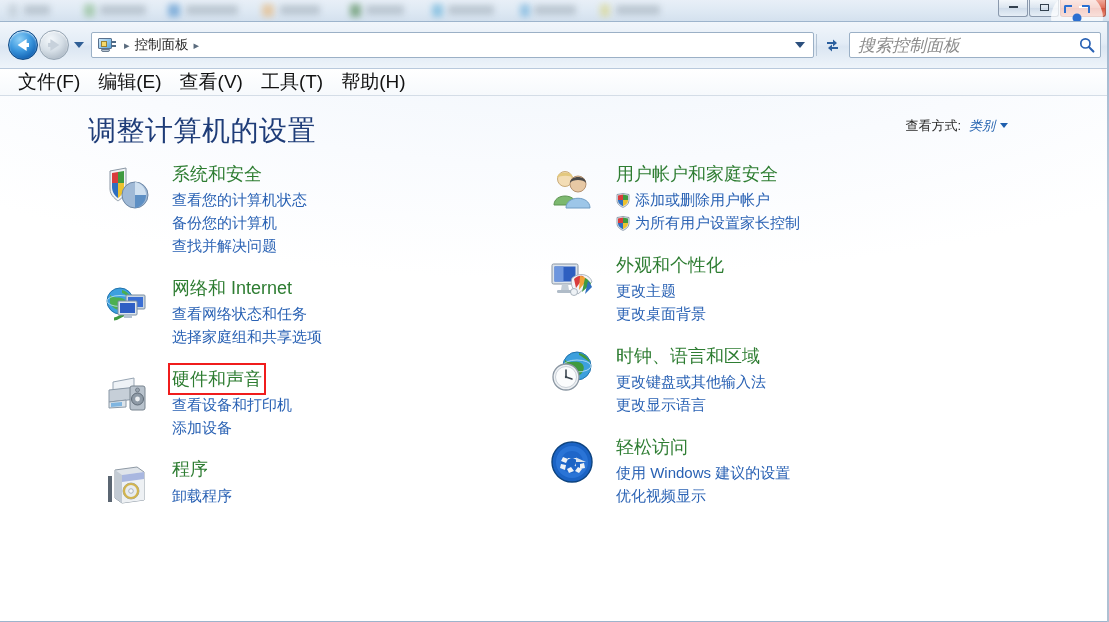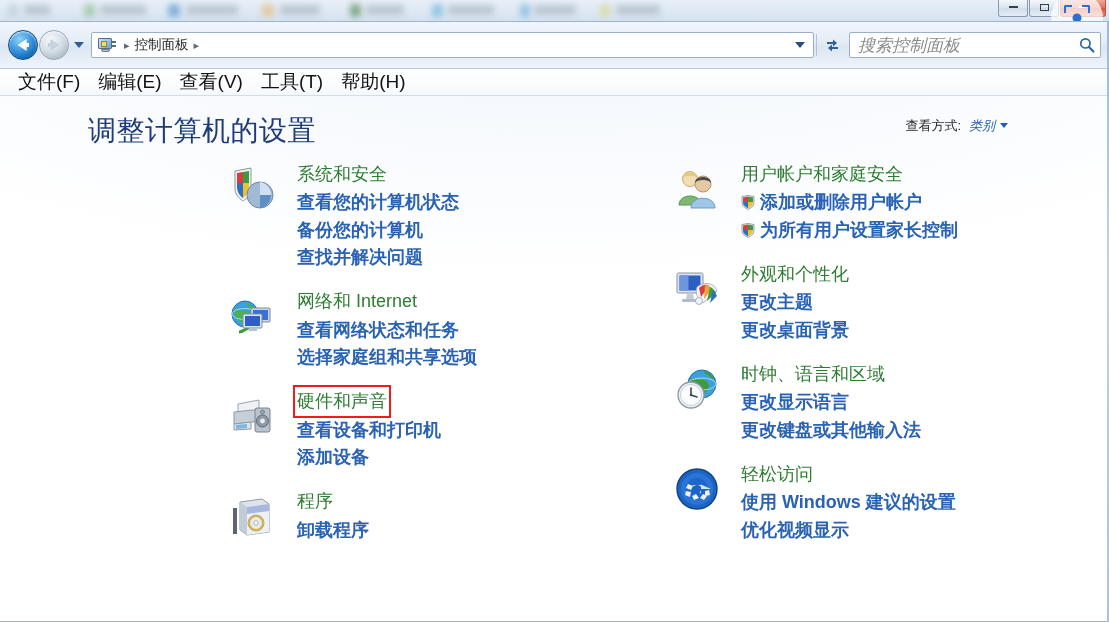--- a/index.html
+++ b/index.html
@@ -339,21 +339,20 @@
     border-right-width: 4px;
     border-top-width: 5px;
     transform: translateY(-2px);
   }
 
   .columns {
     position: absolute;
     left: 0; top: 66px;
     width: 1109px;
     display: flex;
-    justify-content: flex-end;
   }
   .col { width: 440px; }
   .col.left  { margin-left: 100px; }
   .col.right { margin-left: 4px; }
 
   .category {
     display: flex;
     margin-bottom: 18px;
   }
   .cat-icon {
@@ -372,27 +371,26 @@
     cursor: pointer;
     display: inline-block;
   }
 
   .cat-title.highlighted {
     outline: 2px solid #f01c1c;
     outline-offset: 2px;
   }
 
   .cat-link {
-    font-size: 18px;
+    font-size: 15px;
     color: #2a62b4;
     line-height: 1.52;
     cursor: pointer;
     display: flex;
     align-items: center;
-    font-weight: bold;
   }
   .links { margin-top: 3px; }
 
   .uac-shield {
     width: 14px; height: 15px;
     flex: 0 0 auto;
     margin-right: 5px;
   }
 
   
@@ -678,24 +676,24 @@
            <ellipse cx="29" cy="19" rx="14" ry="6" fill="none" stroke="#c5e5f8" stroke-width="0.8"></ellipse>
            <circle cx="18" cy="30" r="13" fill="#eef1f4" stroke="#8b97a3" stroke-width="1.3"></circle>
            <circle cx="18" cy="30" r="10.5" fill="#fbfcfd" stroke="#b6bfc8" stroke-width="0.7"></circle>
            <line x1="18" y1="30" x2="18" y2="23" stroke="#3c4650" stroke-width="1.6" stroke-linecap="round"></line>
            <line x1="18" y1="30" x2="24" y2="32" stroke="#3c4650" stroke-width="1.6" stroke-linecap="round"></line>
            <circle cx="18" cy="30" r="1.2" fill="#3c4650"></circle>
                 </svg>
               </div>
               <div class="cat-body"><div class="cat-title">时钟、语言和区域</div><div class="links">
                   <div class="cat-link">
+                    <span>更改键盘或其他输入法</span>
+                  </div>
+                  <div class="cat-link">
                     <span>更改显示语言</span>
-                  </div>
-                  <div class="cat-link">
-                    <span>更改键盘或其他输入法</span>
                   </div>
                 </div></div>
             </div>
             <div class="category">
               <div class="cat-icon">
                 <svg width="48" height="48" viewBox="0 0 48 48">
                   <circle cx="24" cy="24" r="20" fill="#1b63c4" stroke="#0d437f" stroke-width="1.4"></circle>
            <circle cx="24" cy="24" r="16" fill="#2a74d6"></circle>
            <circle cx="24" cy="24" r="11" fill="#1e66c9"></circle>
            <path d="M24 9 L24 20 L19.5 20 L24 26 L28.5 20 L24 20 Z" fill="#f2f5f8"></path>

